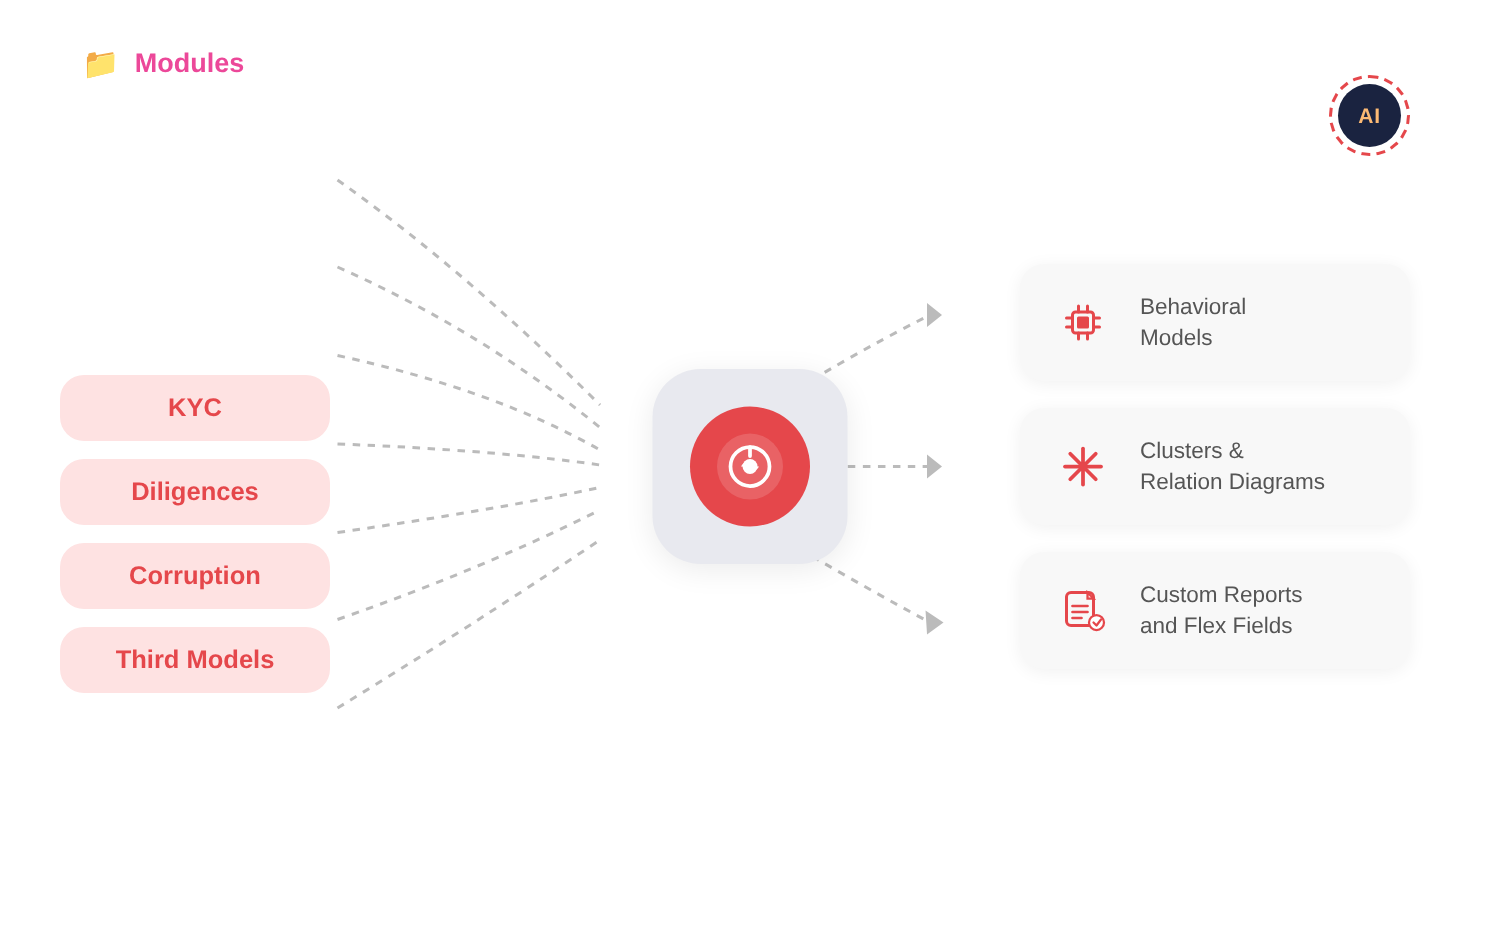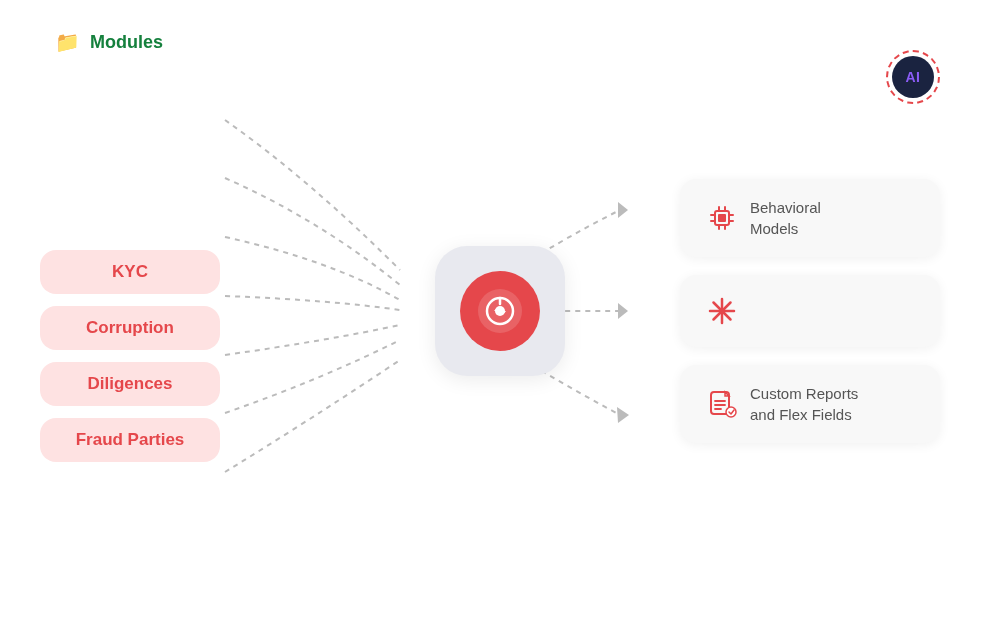--- a/index.html
+++ b/index.html
@@ -33,21 +33,21 @@
     }
 
     .folder-icon {
       font-size: 20px;
       color: #aaa;
     }
 
     .modules-title {
       font-size: 18px;
       font-weight: 600;
-      color: #15803d;
+      color: #ec4899;
     }
 
     
     .modules-list {
       display: flex;
       flex-direction: column;
       gap: 12px;
       margin-top: 60px;
       position: relative;
       z-index: 2;
@@ -129,21 +129,21 @@
       gap: 18px;
       z-index: 2;
     }
 
     .output-card {
       background: #f8f8f8;
       border-radius: 16px;
       padding: 18px 24px;
       display: flex;
       align-items: center;
-      gap: 10px;
+      gap: 20px;
       min-width: 260px;
       box-shadow: 0 2px 12px rgba(0,0,0,0.06);
     }
 
     .output-icon {
       width: 36px;
       height: 36px;
       color: #e5474b;
       font-size: 26px;
       display: flex;
@@ -191,21 +191,21 @@
     .ai-badge-circle {
       position: absolute;
       top: 6px; left: 6px;
       width: 42px;
       height: 42px;
       background: #1a2340;
       border-radius: 50%;
       display: flex;
       align-items: center;
       justify-content: center;
-      color: #8b5cf6;
+      color: #fdba74;
       font-weight: 700;
       font-size: 14px;
       letter-spacing: 0.5px;
     }
 
     
     .dotted-path {
       fill: none;
       stroke: #bbb;
       stroke-width: 2;
@@ -255,23 +255,23 @@
     <path class="dotted-path" d="M 495 311 Q 560 311 620 311"></path>
     <polygon class="arrow-head" points="618,303 628,311 618,319"></polygon>
 
     <path class="dotted-path" d="M 490 340 Q 555 380 620 415"></path>
     <polygon class="arrow-head" points="617,407 629,415 618,423"></polygon>
   </svg>
 
   <div style="margin-top: 30px;">
     <div class="modules-list">
       <div class="module-pill">KYC</div>
+      <div class="module-pill">Diligences</div>
       <div class="module-pill">Corruption</div>
-      <div class="module-pill">Diligences</div>
-      <div class="module-pill">Fraud Parties</div>
+      <div class="module-pill">Third Models</div>
     </div>
   </div>
 
   <div class="center-area">
     <div class="center-bubble">
       <div class="center-icon-outer">
         <div class="center-icon-inner">
           <svg width="30" height="30" viewBox="0 0 30 30">
             <circle cx="15" cy="15" r="13" fill="none" stroke="white" stroke-width="2.5"></circle>
             <circle cx="15" cy="15" r="5" fill="white"></circle>
@@ -306,20 +306,21 @@
     <div class="output-card">
       <div class="output-icon">
         <svg width="32" height="32" viewBox="0 0 32 32">
           <line x1="16" y1="4" x2="16" y2="28" stroke="#e5474b" stroke-width="2.5" stroke-linecap="round"></line>
           <line x1="4" y1="16" x2="28" y2="16" stroke="#e5474b" stroke-width="2.5" stroke-linecap="round"></line>
           <line x1="7.5" y1="7.5" x2="24.5" y2="24.5" stroke="#e5474b" stroke-width="2.5" stroke-linecap="round"></line>
           <line x1="24.5" y1="7.5" x2="7.5" y2="24.5" stroke="#e5474b" stroke-width="2.5" stroke-linecap="round"></line>
           <circle cx="16" cy="16" r="3" fill="#e5474b"></circle>
         </svg>
       </div>
+      <div class="output-text">Clusters &amp;<br>Relation Diagrams</div>
     </div>
 
     <div class="output-card">
       <div class="output-icon">
         <svg width="32" height="32" viewBox="0 0 32 32">
           <rect x="5" y="4" width="18" height="22" rx="3" fill="none" stroke="#e5474b" stroke-width="2"></rect>
           <path d="M 19 4 L 23 8 L 19 8 Z" fill="#fee2e2" stroke="#e5474b" stroke-width="1.5"></path>
           <line x1="9" y1="13" x2="19" y2="13" stroke="#e5474b" stroke-width="1.8" stroke-linecap="round"></line>
           <line x1="9" y1="17" x2="19" y2="17" stroke="#e5474b" stroke-width="1.8" stroke-linecap="round"></line>
           <line x1="9" y1="21" x2="15" y2="21" stroke="#e5474b" stroke-width="1.8" stroke-linecap="round"></line>

